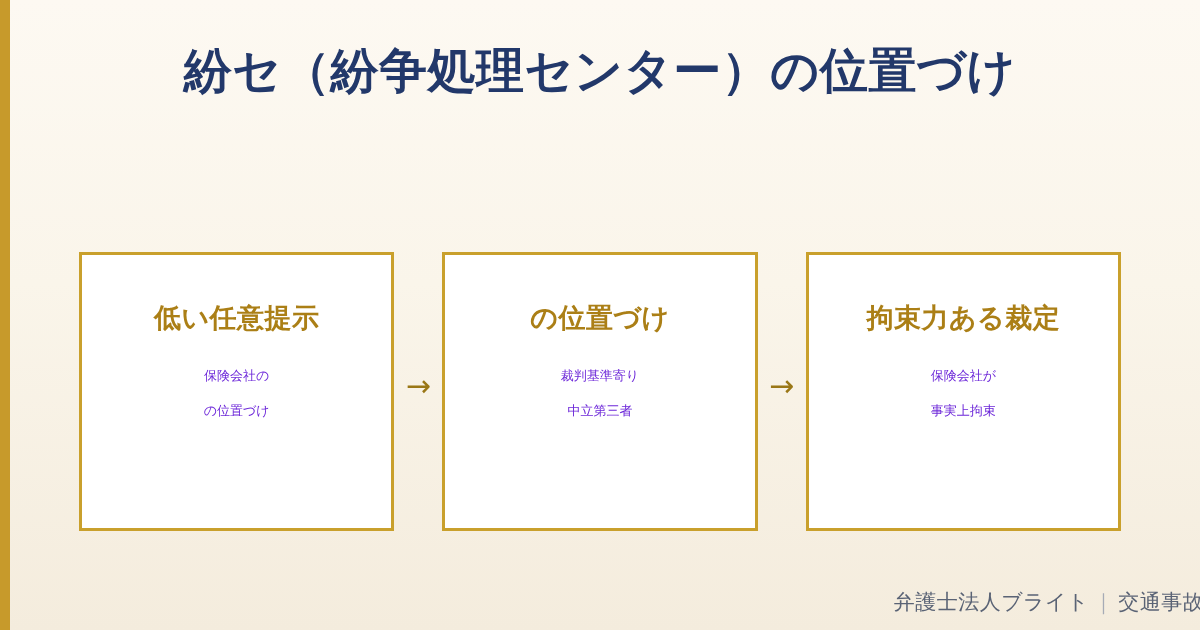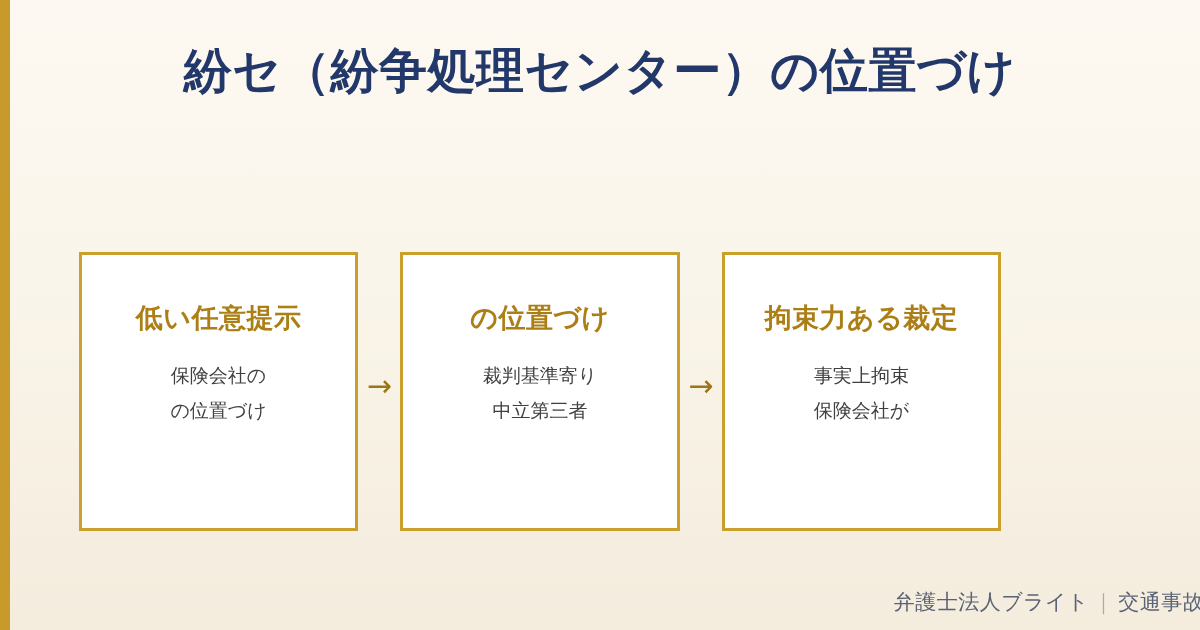--- a/index.html
+++ b/index.html
@@ -43,21 +43,21 @@
     letter-spacing: 0.5px;
     color: #22386a;
     line-height: 1.3;
   }
 
   
   .flow {
     position: absolute;
     top: 252px;
     left: 79px;
-    width: 922px;
+    width: 1042px;
     height: 279px;
     display: flex;
     align-items: stretch;
     justify-content: space-between;
   }
 
   .flow-box {
     width: 316px;
     height: 279px;
     background: #ffffff;
@@ -72,23 +72,23 @@
     font-size: 27px;
     font-weight: 700;
     color: #ab7f16;
     line-height: 1.25;
     text-align: center;
     letter-spacing: 0.5px;
   }
 
   .box-body {
     margin-top: 22px;
-    font-size: 19px;
+    font-size: 13px;
     font-weight: 400;
-    color: #404040;
+    color: #6d28d9;
     line-height: 35px;
     text-align: center;
   }
 
   .box-body .line { display: block; }
 
   .flow-arrow {
     width: 48px;
     display: flex;
     align-items: center;
@@ -161,22 +161,22 @@
       </div>
     </div>
 
     <div class="flow-arrow">
       <span class="arrow-inner">→</span>
     </div>
 
     <div class="flow-box">
       <div class="box-heading">拘束力ある裁定</div>
       <div class="box-body">
+        <span class="line">保険会社が</span>
         <span class="line">事実上拘束</span>
-        <span class="line">保険会社が</span>
       </div>
     </div>
 
   </div>
 
   <div class="footer">
     <span class="footer-inner">
       <span>弁護士法人ブライト</span><span class="footer-sep">｜</span><span>交通事故 (</span>
     </span>
   </div>

